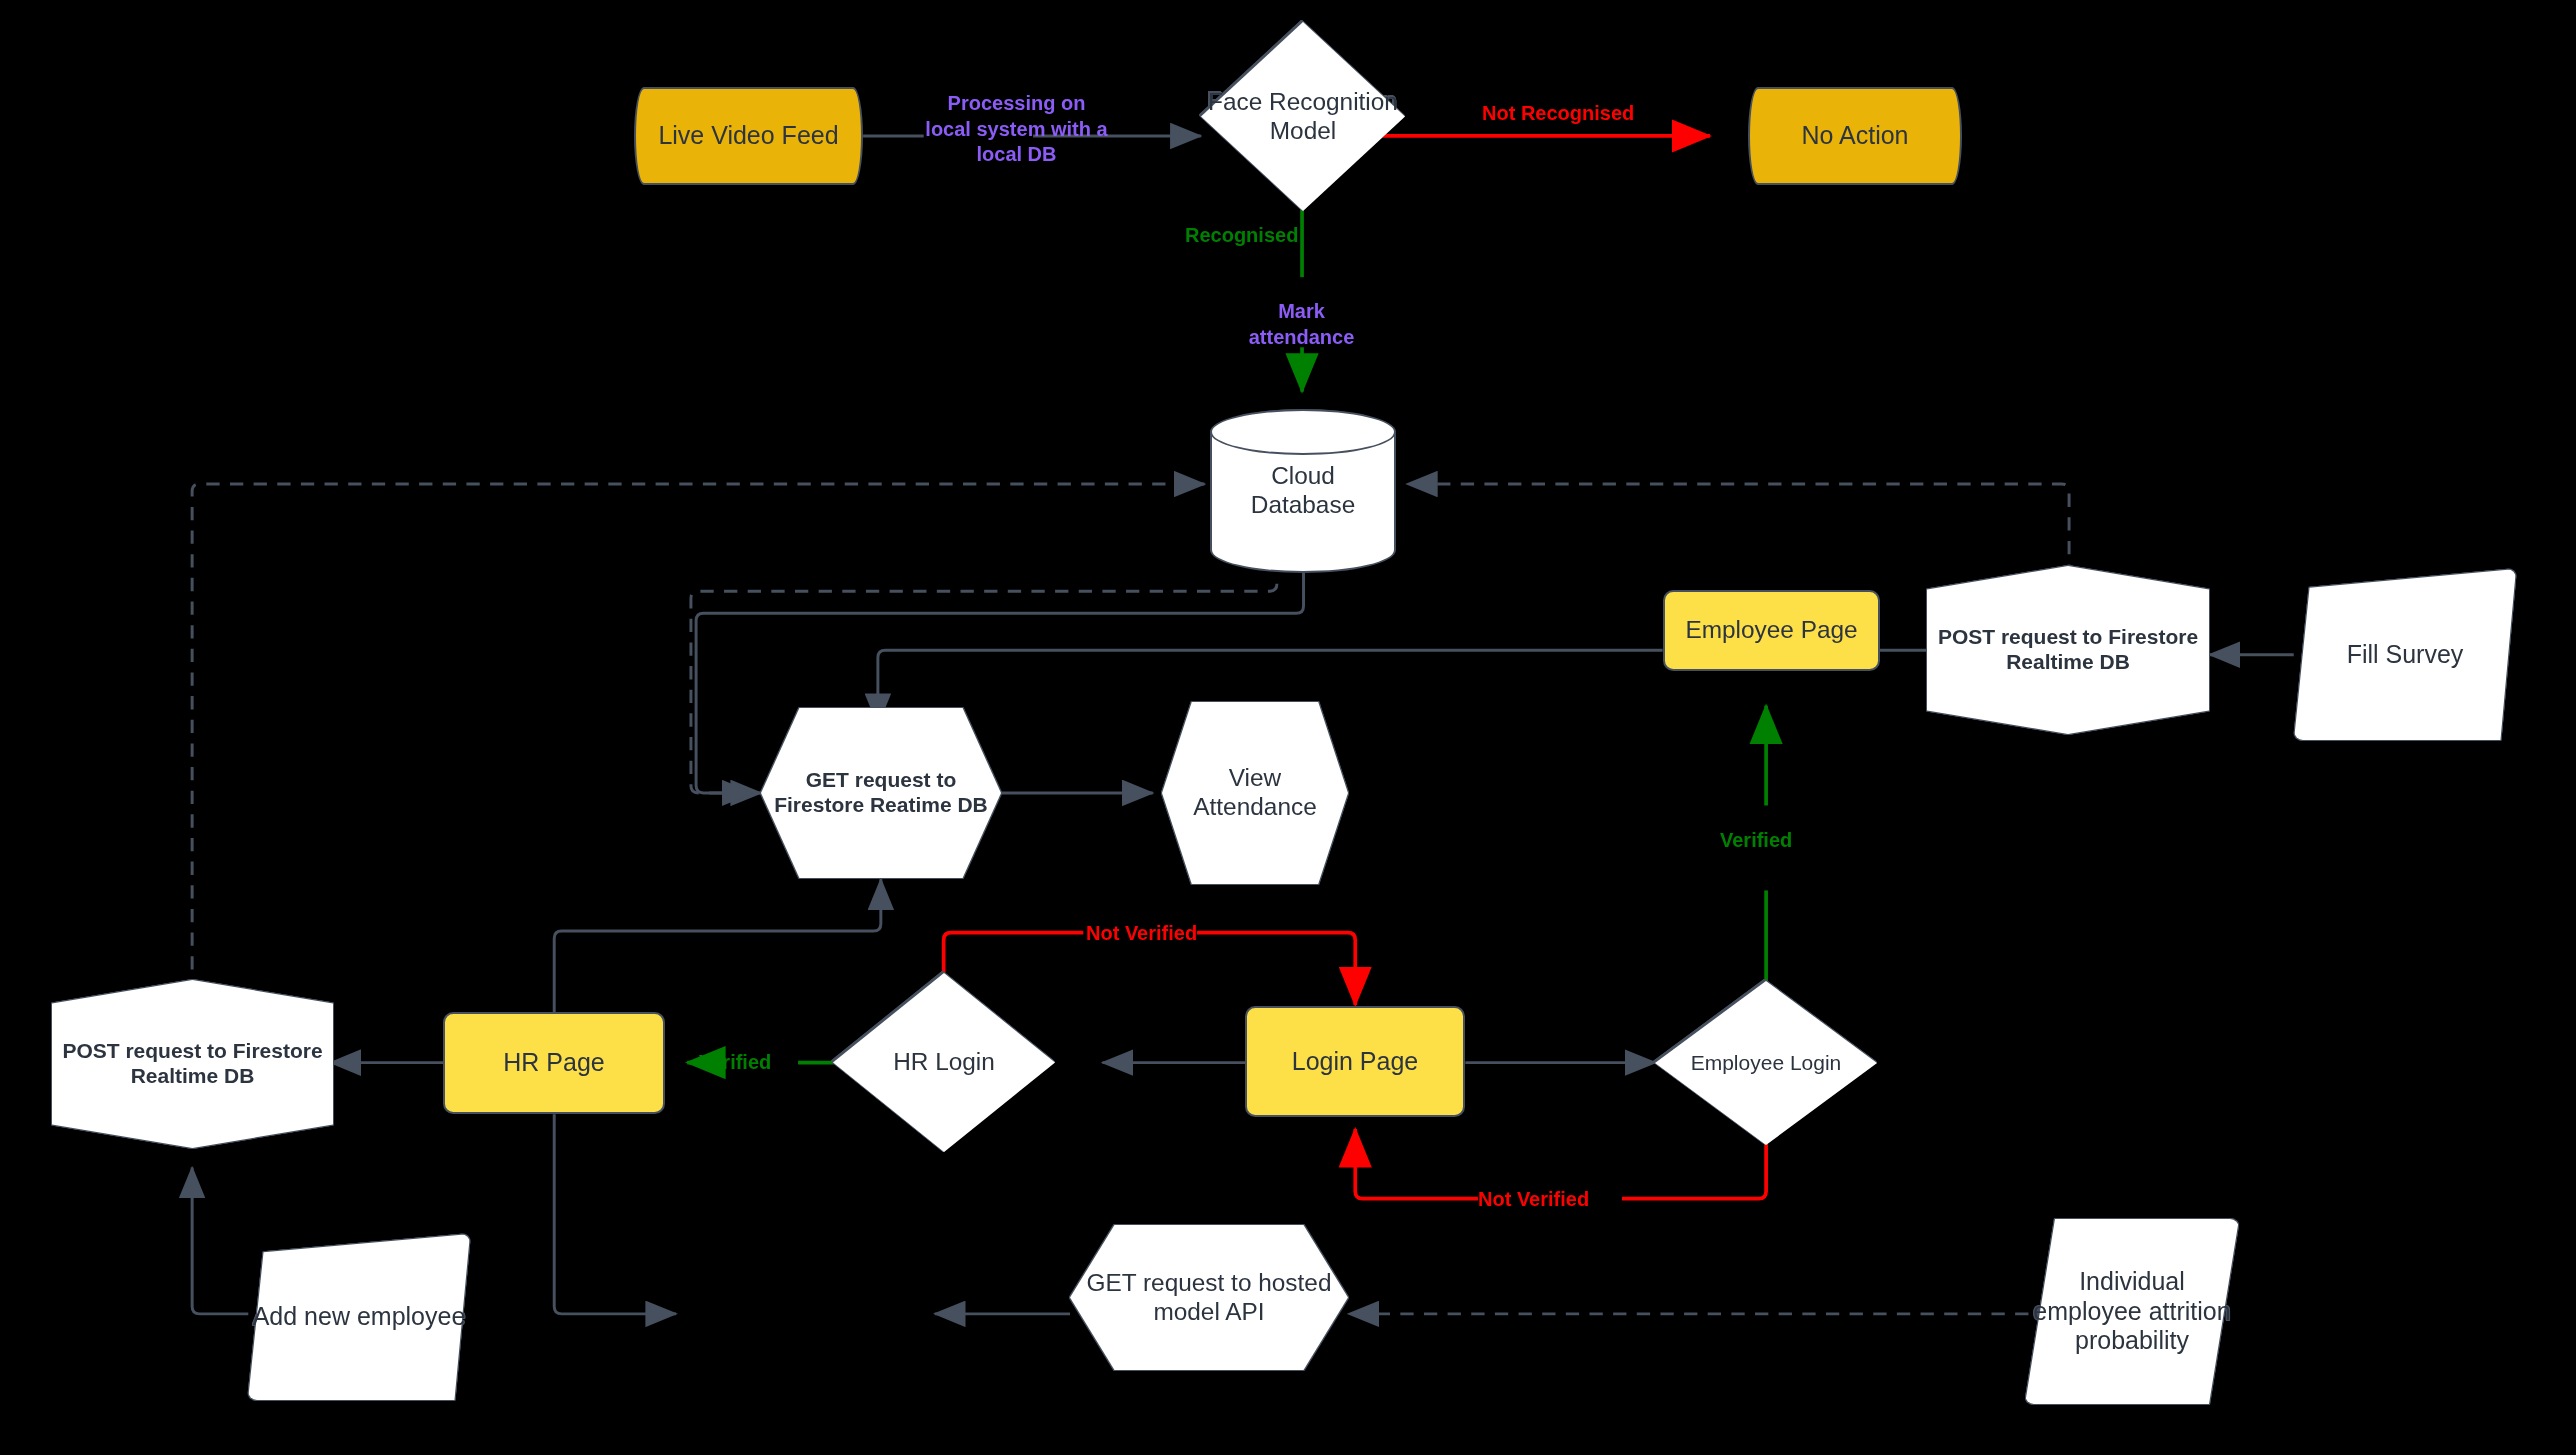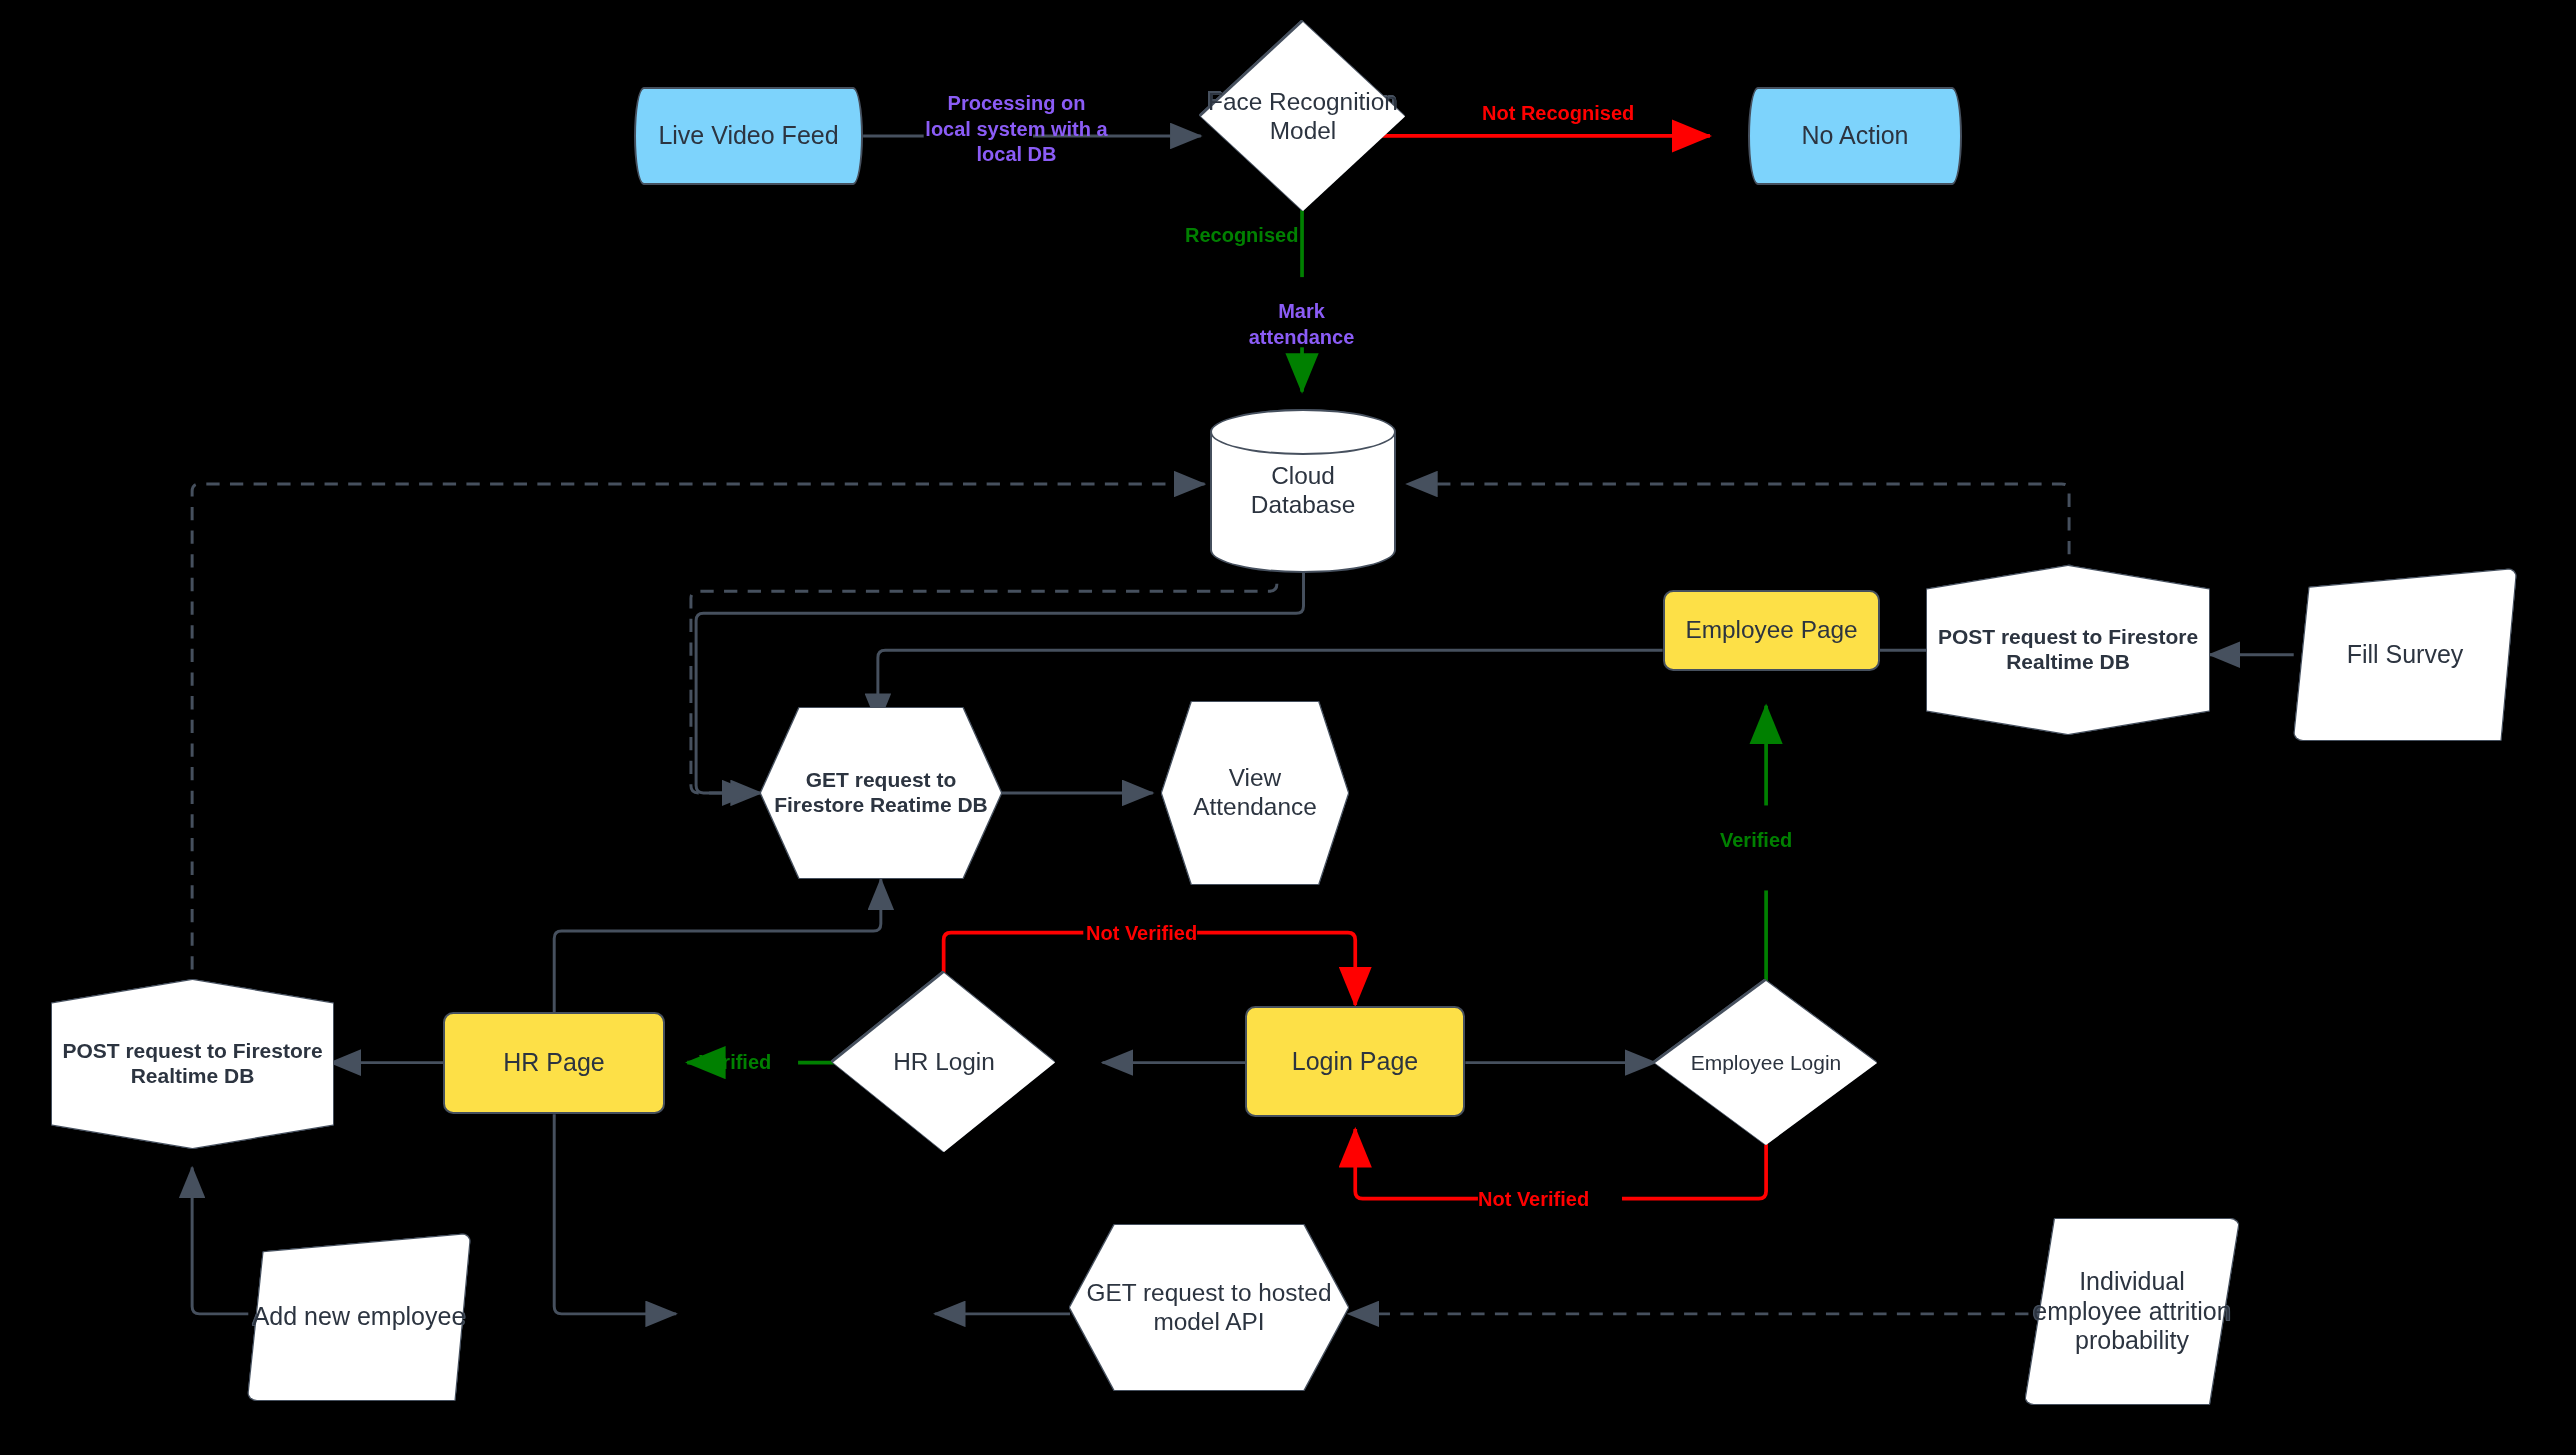--- a/index.html
+++ b/index.html
@@ -7,21 +7,21 @@
        font-family:"Liberation Sans",sans-serif;}
   #stage{position:absolute;left:0;top:0;width:2576px;height:1455px;}
   svg#edges{position:absolute;left:0;top:0;width:2576px;height:1455px;}
 
   .node{position:absolute;box-sizing:border-box;display:flex;align-items:center;
         justify-content:center;text-align:center;color:#2c3440;line-height:1.18;}
   .node .lbl{position:relative;z-index:2;padding:0 4.4px;}
 
   
   .rrect{background:#fde047;border:2.2px solid #46505e;border-radius:10.3px;}
-  .barrel{background:#7dd3fc;border:2.2px solid #46505e;border-radius:10.3px/52%;}
+  .barrel{background:#eab308;border:2.2px solid #46505e;border-radius:10.3px/52%;}
   .diamond .lbl{z-index:2;}
   .diamond .dshape{position:absolute;inset:0;background:#fff;
         clip-path:polygon(50% 0,100% 50%,50% 100%,0 50%);
         filter:drop-shadow(0 0 0 #46505e);}
   .diamond{filter:drop-shadow(0.7px 0.7px 0 #46505e) drop-shadow(-0.7px -0.7px 0 #46505e)
                   drop-shadow(0.7px -0.7px 0 #46505e) drop-shadow(-0.7px 0.7px 0 #46505e);}
   .hexv .hshape{position:absolute;inset:0;background:#fff;
         clip-path:polygon(0 50%,16% 0,84% 0,100% 50%,84% 100%,16% 100%);}
   .hexv{filter:drop-shadow(1px 0 0 #46505e) drop-shadow(-1px 0 0 #46505e)
                drop-shadow(0 1px 0 #46505e) drop-shadow(0 -1px 0 #46505e);}
@@ -182,21 +182,21 @@
   <div class="dshape"></div>
   <span class="lbl">Employee Login</span>
 </div>
 
 <div class="node para" style="left:248px;top:1234px;width:222px;height:166px;font-size:25px;">
   <div class="pshape" style="clip-path:polygon(7% 11%,100% 0,93% 100%,0 100%);border-radius:9px;"></div>
   <span class="lbl">Add new employee</span>
 </div>
 
 
-<div class="node hexv" style="left:1070px;top:1225px;width:278px;height:165px;font-size:24.4px;">
+<div class="node hexv" style="left:1070px;top:1225px;width:278px;height:145px;font-size:24.4px;">
   <div class="hshape"></div>
   <span class="lbl">GET request to hosted model API</span>
 </div>
 
 <div class="node para" style="left:2025px;top:1219px;width:214px;height:185px;font-size:25px;">
   <div class="pshape" style="clip-path:polygon(14% 0,100% 0,86% 100%,0 100%);border-radius:9px;"></div>
   <span class="lbl">Individual employee attrition probability</span>
 </div>
 
 <div class="elabel gray" style="left:924px;top:91px;width:185px;white-space:normal;">

